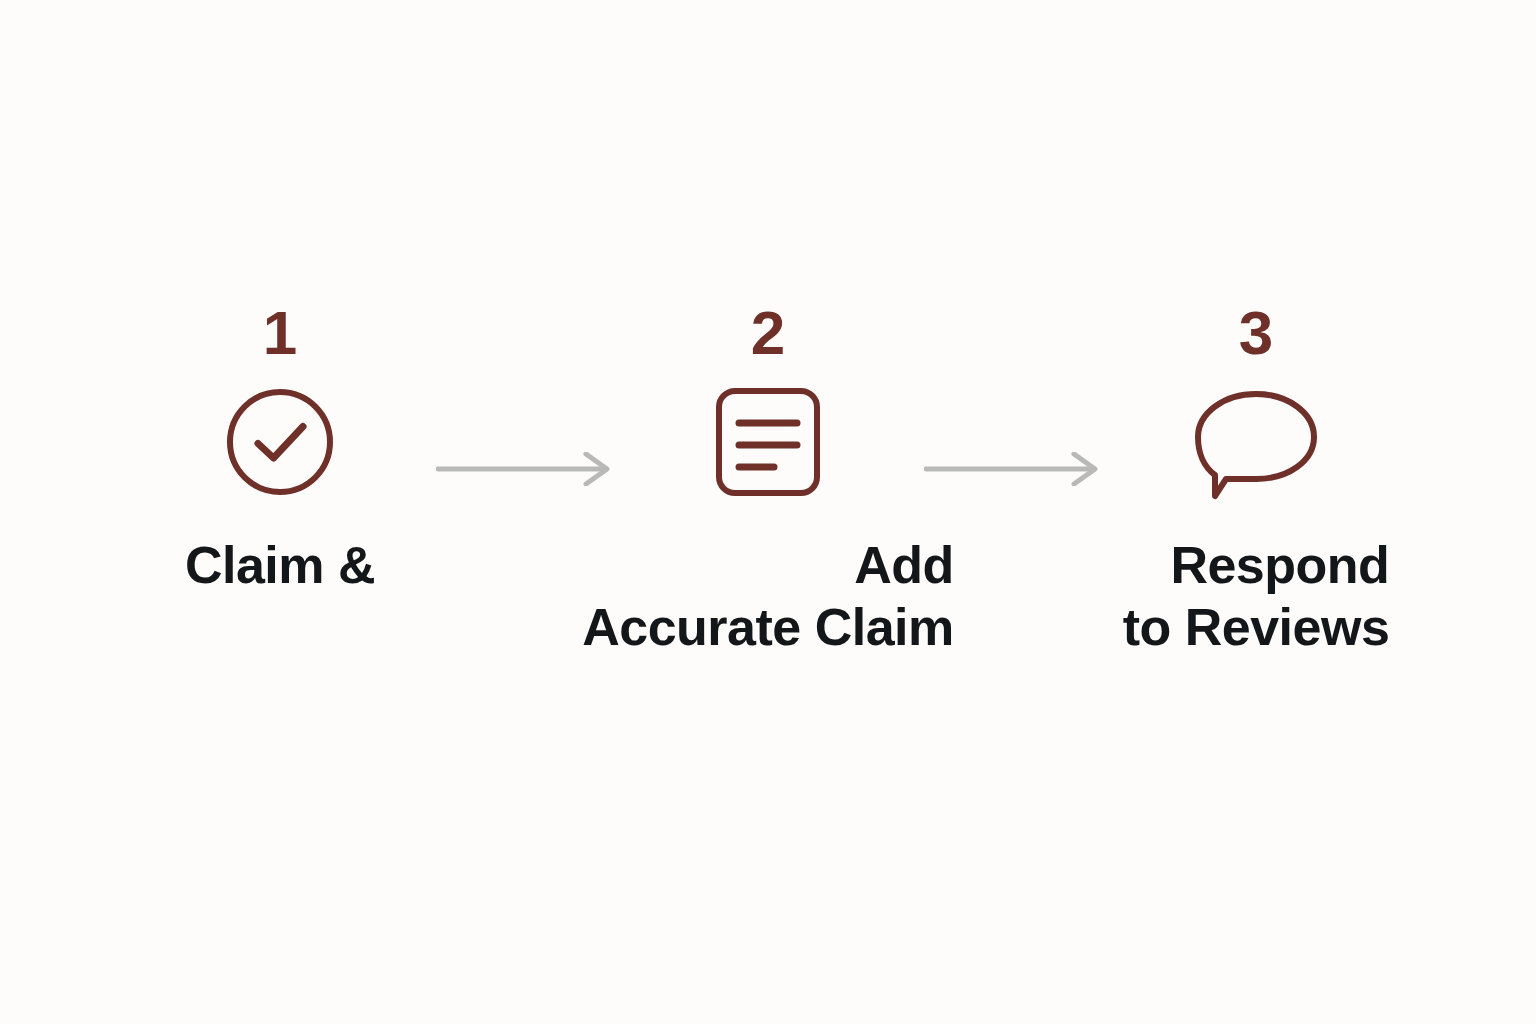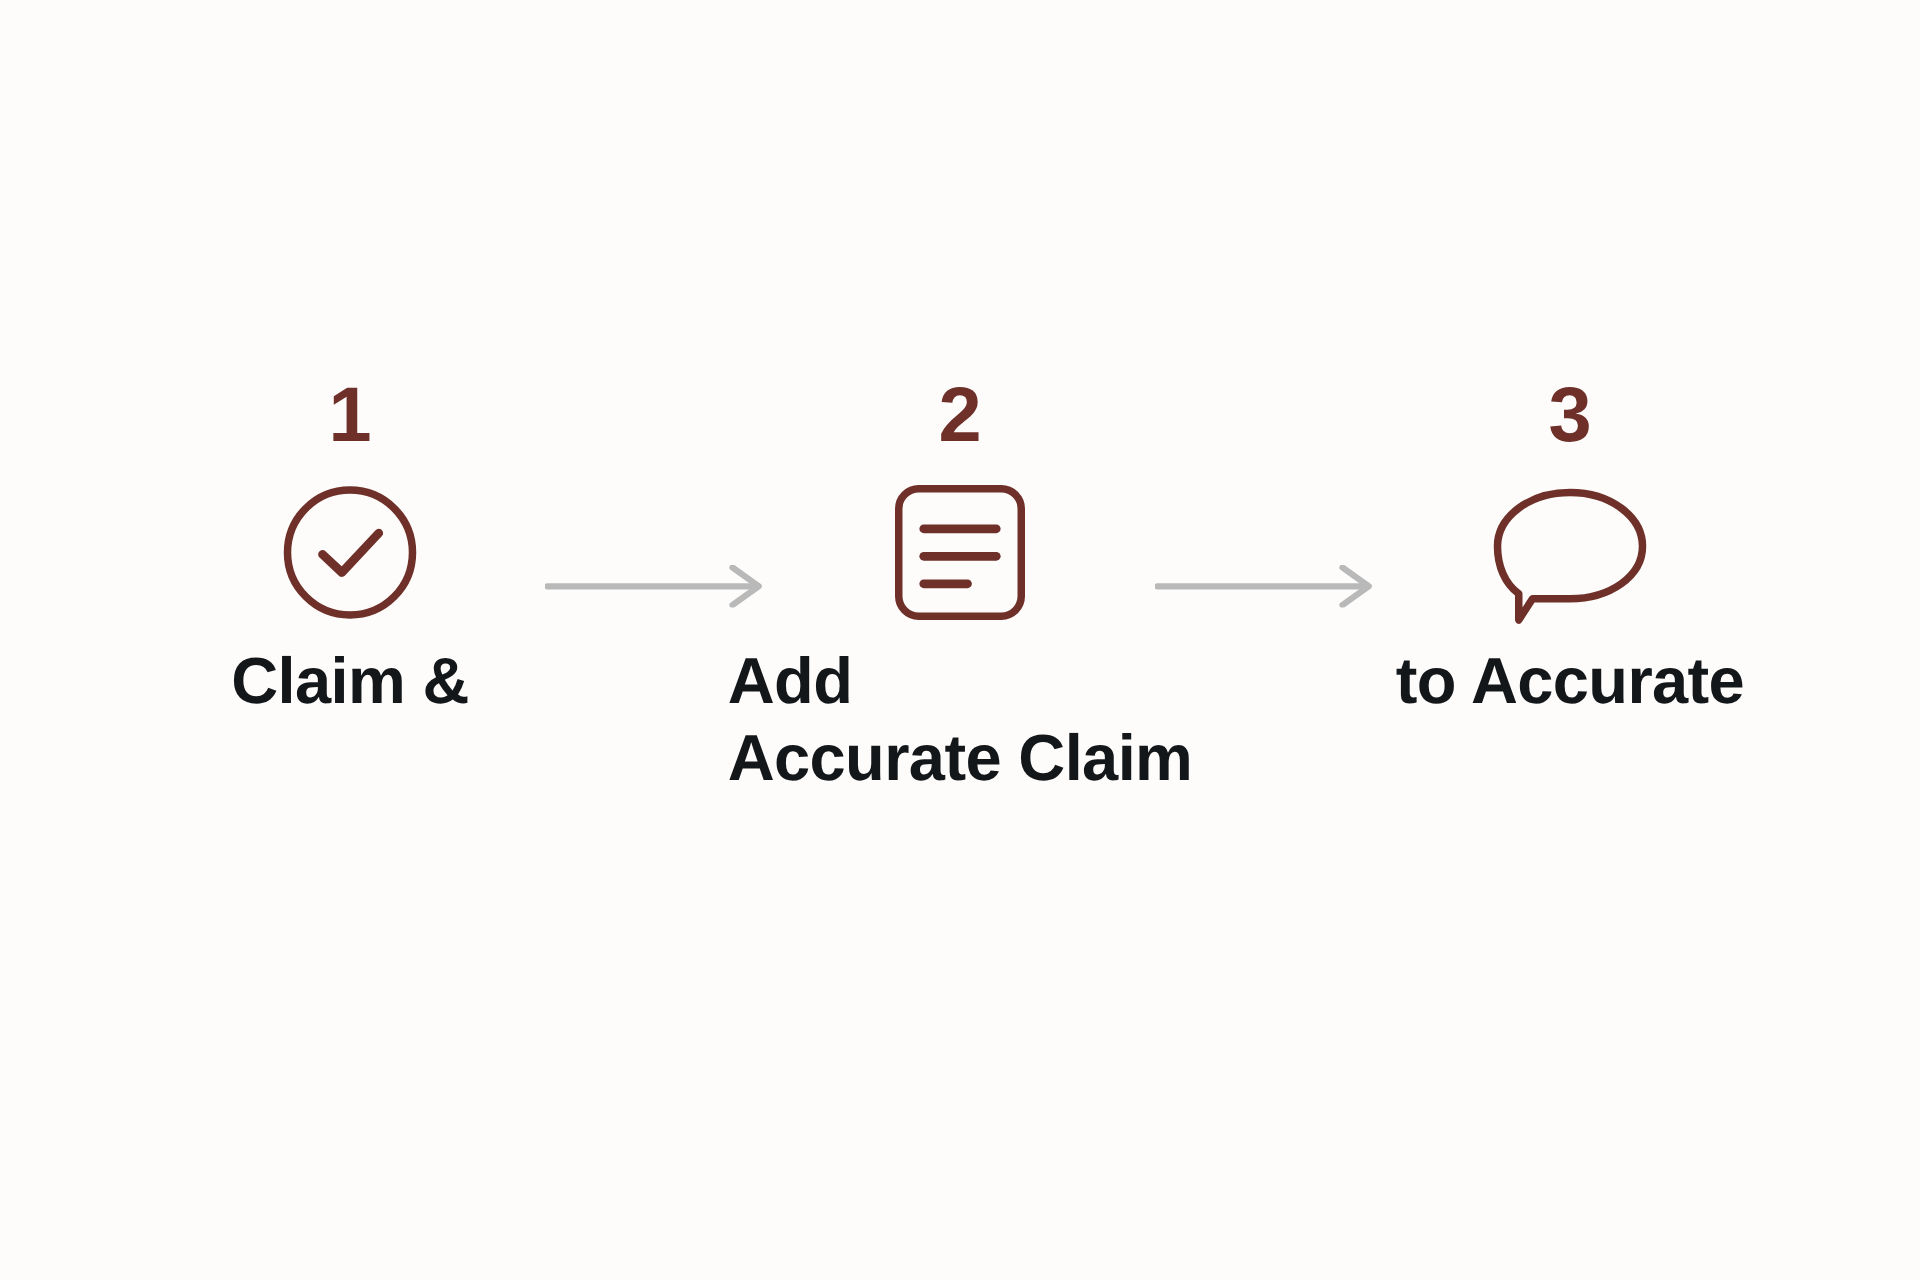--- a/index.html
+++ b/index.html
@@ -61,26 +61,26 @@
     align-items: center;
     justify-content: center;
   }
 
   .step-icon svg {
     display: block;
     overflow: visible;
   }
 
   .step-label {
-    margin-top: 12px;
+    margin-top: 32px;
     font-size: 52px;
     font-weight: 700;
     line-height: 62px;
     color: #14171a;
-    text-align: left;
+    text-align: right;
     letter-spacing: -0.5px;
     white-space: nowrap;
   }
 
   .connector {
     width: 188px;
     display: flex;
     align-items: flex-start;
     justify-content: center;
     padding-top: 152px;
@@ -159,18 +159,19 @@
                    C 123 78, 97 96, 65 96
                    L 35 96
                    L 24 113
                    L 24 92
                    C 13 84, 7 70, 7 54
                    C 7 30, 33 11, 65 11 Z" stroke="#6e3029" stroke-width="6" stroke-linejoin="round" stroke-linecap="round" fill="none"></path>
         </svg>
       </div>
 
       <div class="step-label">
-        <div>to Accurate</div>
+        <div>Respond</div>
+        <div>to Reviews</div>
       </div>
     </div>
 
   </div>
 </div>
 
 </body></html>

